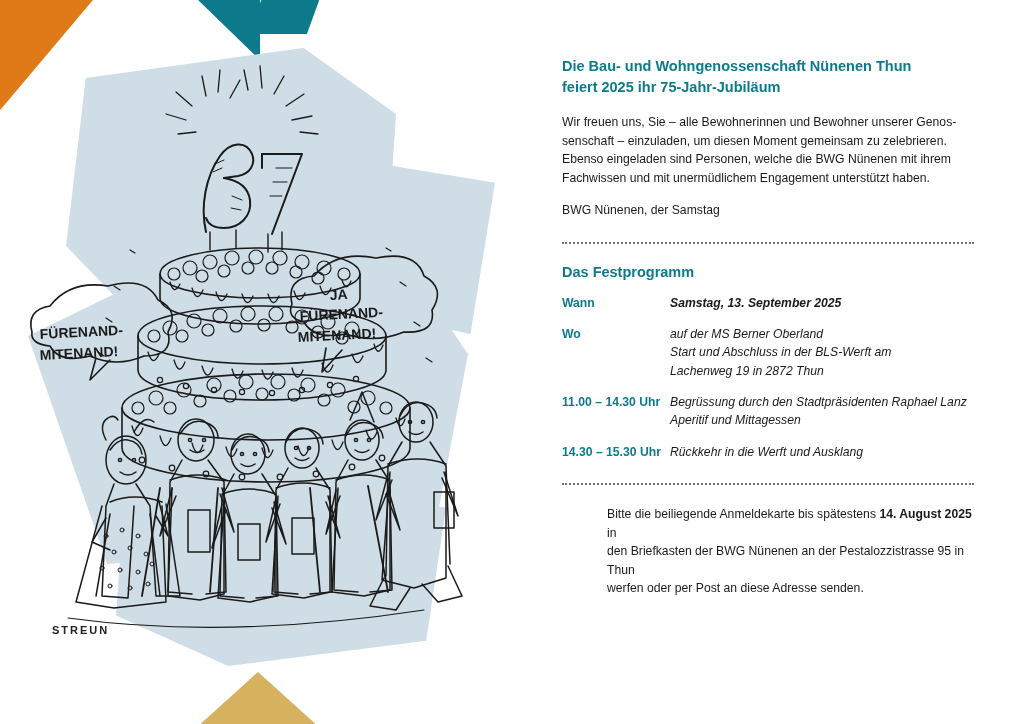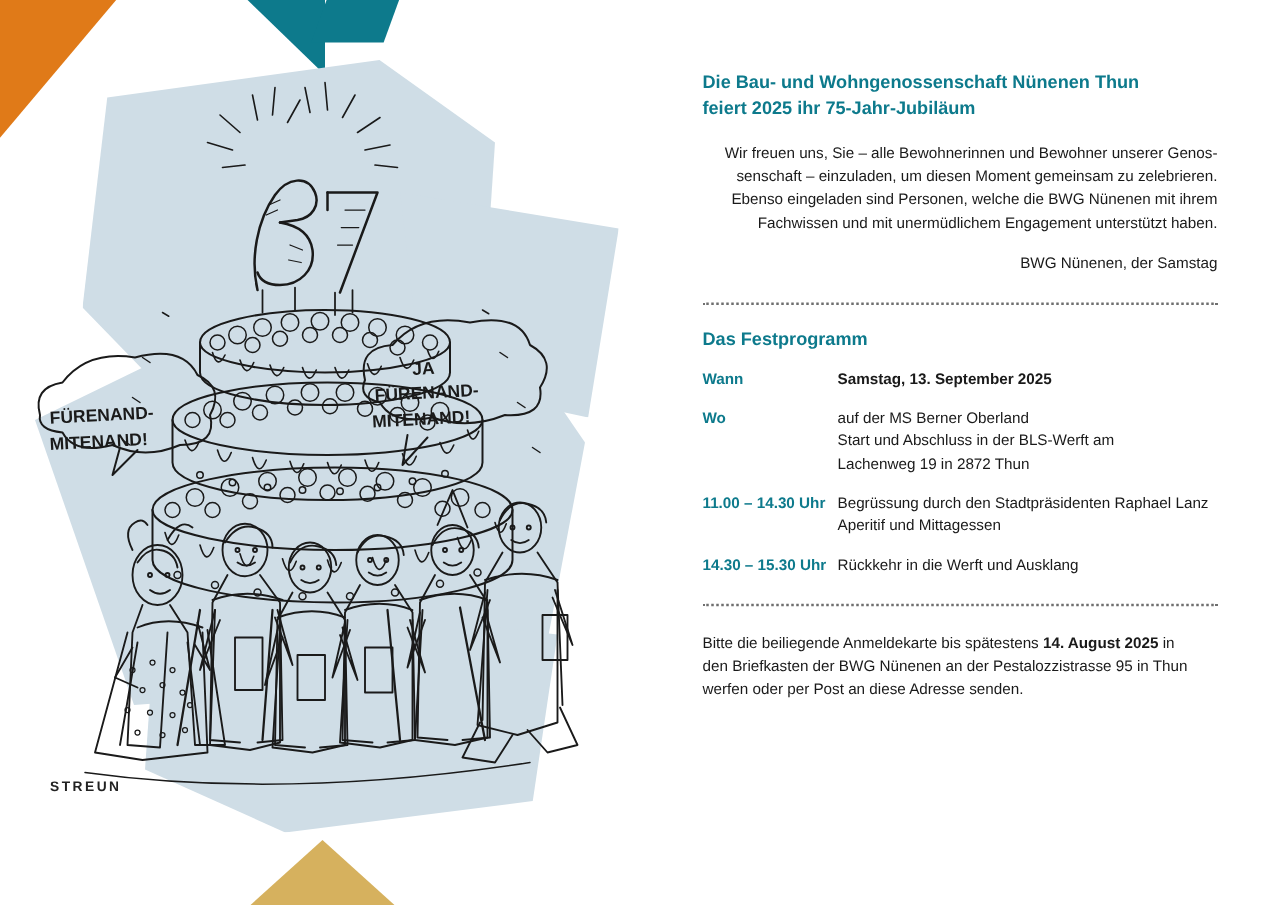--- a/index.html
+++ b/index.html
@@ -69,21 +69,21 @@
   
   .illus {
     position: absolute;
     left: 10px; top: 36px;
     width: 500px; height: 630px;
   }
   .illus svg { display: block; }
 
   .signature {
     position: absolute;
-    left: 40px; top: 624px;
+    left: 52px; top: 624px;
     font-family: "Liberation Sans", sans-serif;
     font-size: 11px;
     letter-spacing: 2px;
     color: #222;
     font-weight: bold;
   }
 
   
   .content {
     position: absolute;
@@ -95,21 +95,20 @@
     font-size: 14.5px;
     font-weight: bold;
     line-height: 1.42;
     margin: 0 0 16px 0;
   }
   .para {
     font-size: 12.2px;
     line-height: 1.52;
     margin: 0 0 14px 0;
     color: #1a1a1a;
-    text-align: right;
   }
 
   .dotted {
     border: 0;
     border-top: 2px dotted #6f6f6f;
     margin: 22px 0 20px 0;
     height: 0;
   }
 
   .section-title {
@@ -129,28 +128,30 @@
     font-size: 12.2px;
     font-weight: bold;
     width: 108px;
     flex: 0 0 108px;
     line-height: 1.5;
   }
   .prog-value {
     font-size: 12.2px;
     line-height: 1.5;
     color: #1a1a1a;
+    font-style: italic;
   }
   .prog-value .b { font-weight: bold; }
   .prog-value .line { display: block; }
 
   .closing {
     font-size: 12.2px;
     line-height: 1.52;
     color: #1a1a1a;
+    margin-left: 45px;
   }
   .closing b { font-weight: bold; }
 </style>
 </head>
 <body>
 
 <div id="page">
 
   <div class="shape shape-orange-tri"></div>
   <div class="shape shape-teal-tri"></div>

